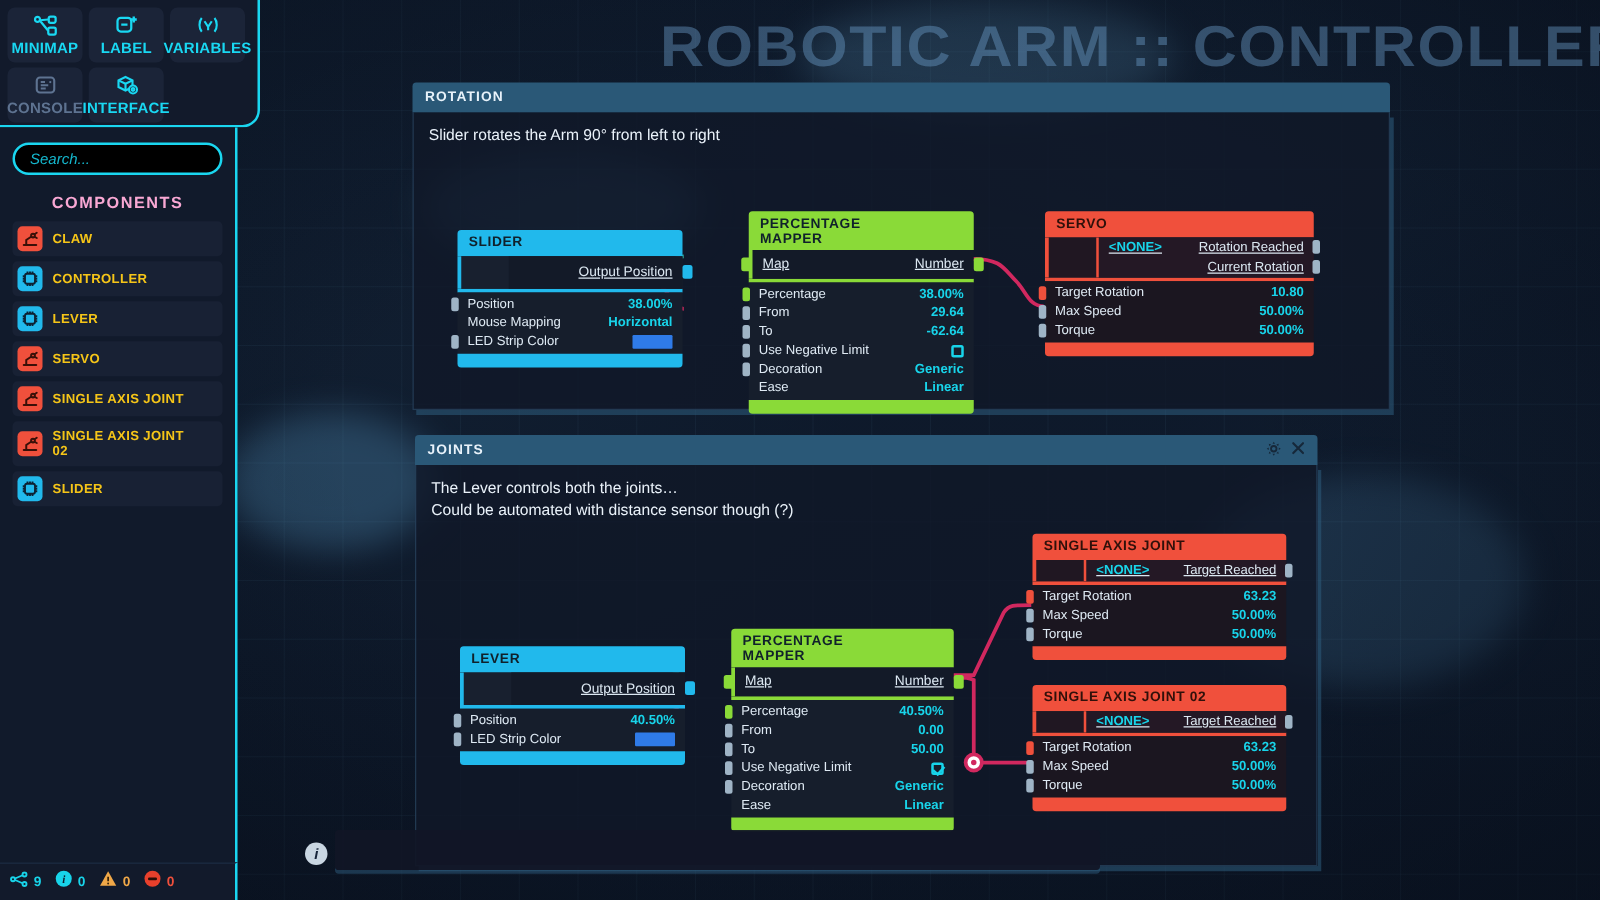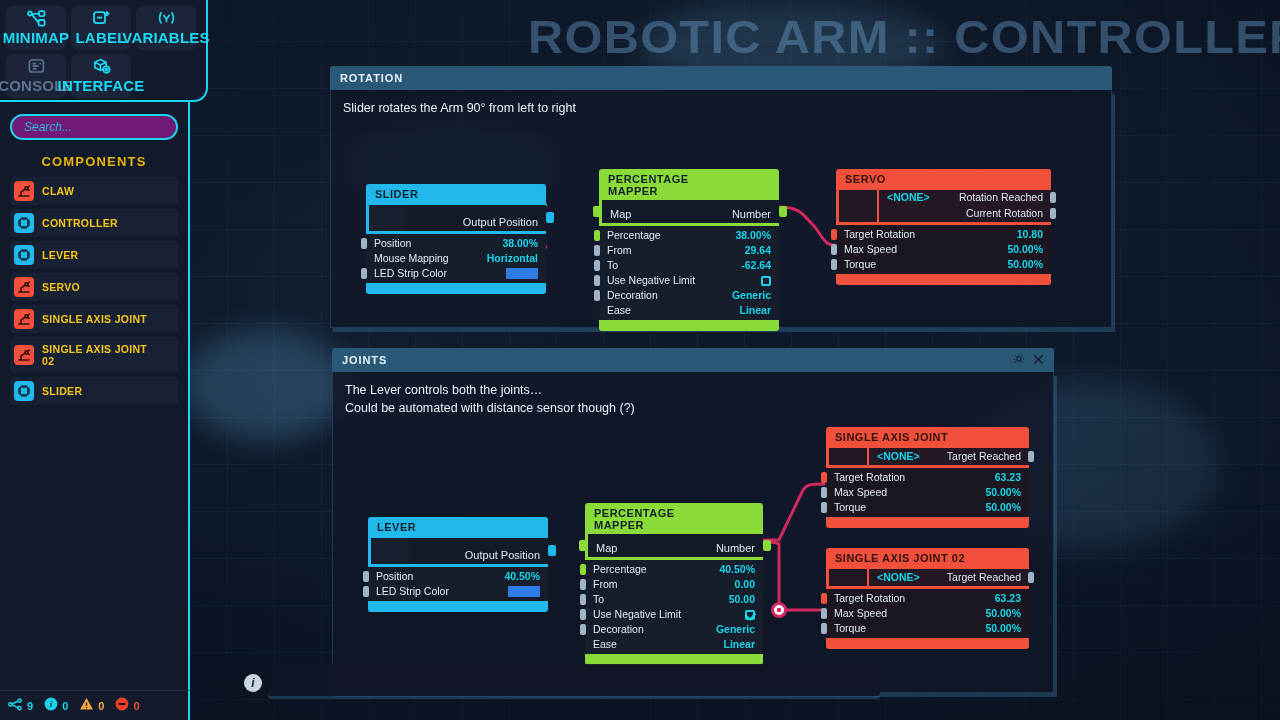--- a/index.html
+++ b/index.html
@@ -54,42 +54,42 @@
     display:flex; flex-wrap:wrap; align-content:flex-start;
     padding:6px 4px 0 6px; gap:4px 5px;
     z-index:6;
   }
   .tbtn {
     width:60px; height:44px; border-radius:6px;
     background:#1b2438;
     display:flex; flex-direction:column; align-items:center; justify-content:center;
     gap:2px; cursor:pointer;
   }
-  .tbtn .lbl { font-size:15px; font-weight:bold; letter-spacing:.2px; color:#19d8f2; }
+  .tbtn .lbl { font-size:12px; font-weight:bold; letter-spacing:.2px; color:#19d8f2; }
   .tbtn.dim .lbl { color:#5e7391; }
   .tbtn svg { display:block; }
 
   
   #sidebar {
     position:absolute; left:0; top:102px; width:190px; bottom:30px;
     background:#111a2b;
     border-right:2px solid #1ad6f0;
     z-index:5; padding:12px 10px 0 10px;
   }
   #search {
     width:100%; height:26px; border-radius:13px;
-    background:#701a75; border:2px solid #1ad6f0;
+    background:#000000; border:2px solid #1ad6f0;
     color:#19d8f2; font-size:12px; font-style:italic;
     padding:0 12px; outline:none;
     font-family:"Liberation Sans", sans-serif;
   }
   #search::placeholder { color:#19d8f2; opacity:.85; font-style:italic; }
   #comp-title {
     margin:14px 0 8px 0; text-align:center;
-    font-size:13px; font-weight:bold; letter-spacing:1.2px; color:#eab308;
+    font-size:13px; font-weight:bold; letter-spacing:1.2px; color:#f9a8d4;
   }
   .comp {
     display:flex; align-items:center; gap:8px;
     height:28px; margin-bottom:4px; padding:0 4px;
     background:#182134; border-radius:4px; cursor:pointer;
   }
   .comp.tall { height:36px; }
   .comp .ci { width:20px; height:20px; border-radius:4px; flex:0 0 20px;
               display:flex; align-items:center; justify-content:center; }
   .comp .ci.blue { background:#21b9ec; }
@@ -129,22 +129,22 @@
     padding:4px 9px; line-height:13px; color:#10212b;
     border-radius:3px 3px 0 0;
   }
   .node .nports {
     background:#18202f; position:relative;
     border-left:3px solid; border-right:0;
     display:flex; flex-direction:column;
   }
   .node .nbar { height:3px; }
   .node .prow {
-    display:flex; align-items:flex-end; font-size:10.5px; color:#dce8f2;
-    padding:1px 8px 1px 8px; min-height:15px; line-height:15px;
+    display:flex; align-items:center; font-size:10.5px; color:#dce8f2;
+    padding:1px 8px 1px 8px; min-height:15px; line-height:15px;text-decoration:underline;
   }
   .node .prow .pl { color:#dce8f2; }
   .node .prow .pr { margin-left:auto; }
   .node .nfields { background:#161e2c; padding:2px 0 2px 0; }
   .node .frow {
     display:flex; align-items:center; font-size:10.5px;
     padding:0 8px 0 8px; min-height:15px; line-height:15px; position:relative;
   }
   .node .frow .fl { color:#dfeaf4; }
   .node .frow .fv { margin-left:auto; color:#18d4ea; font-weight:bold; }

